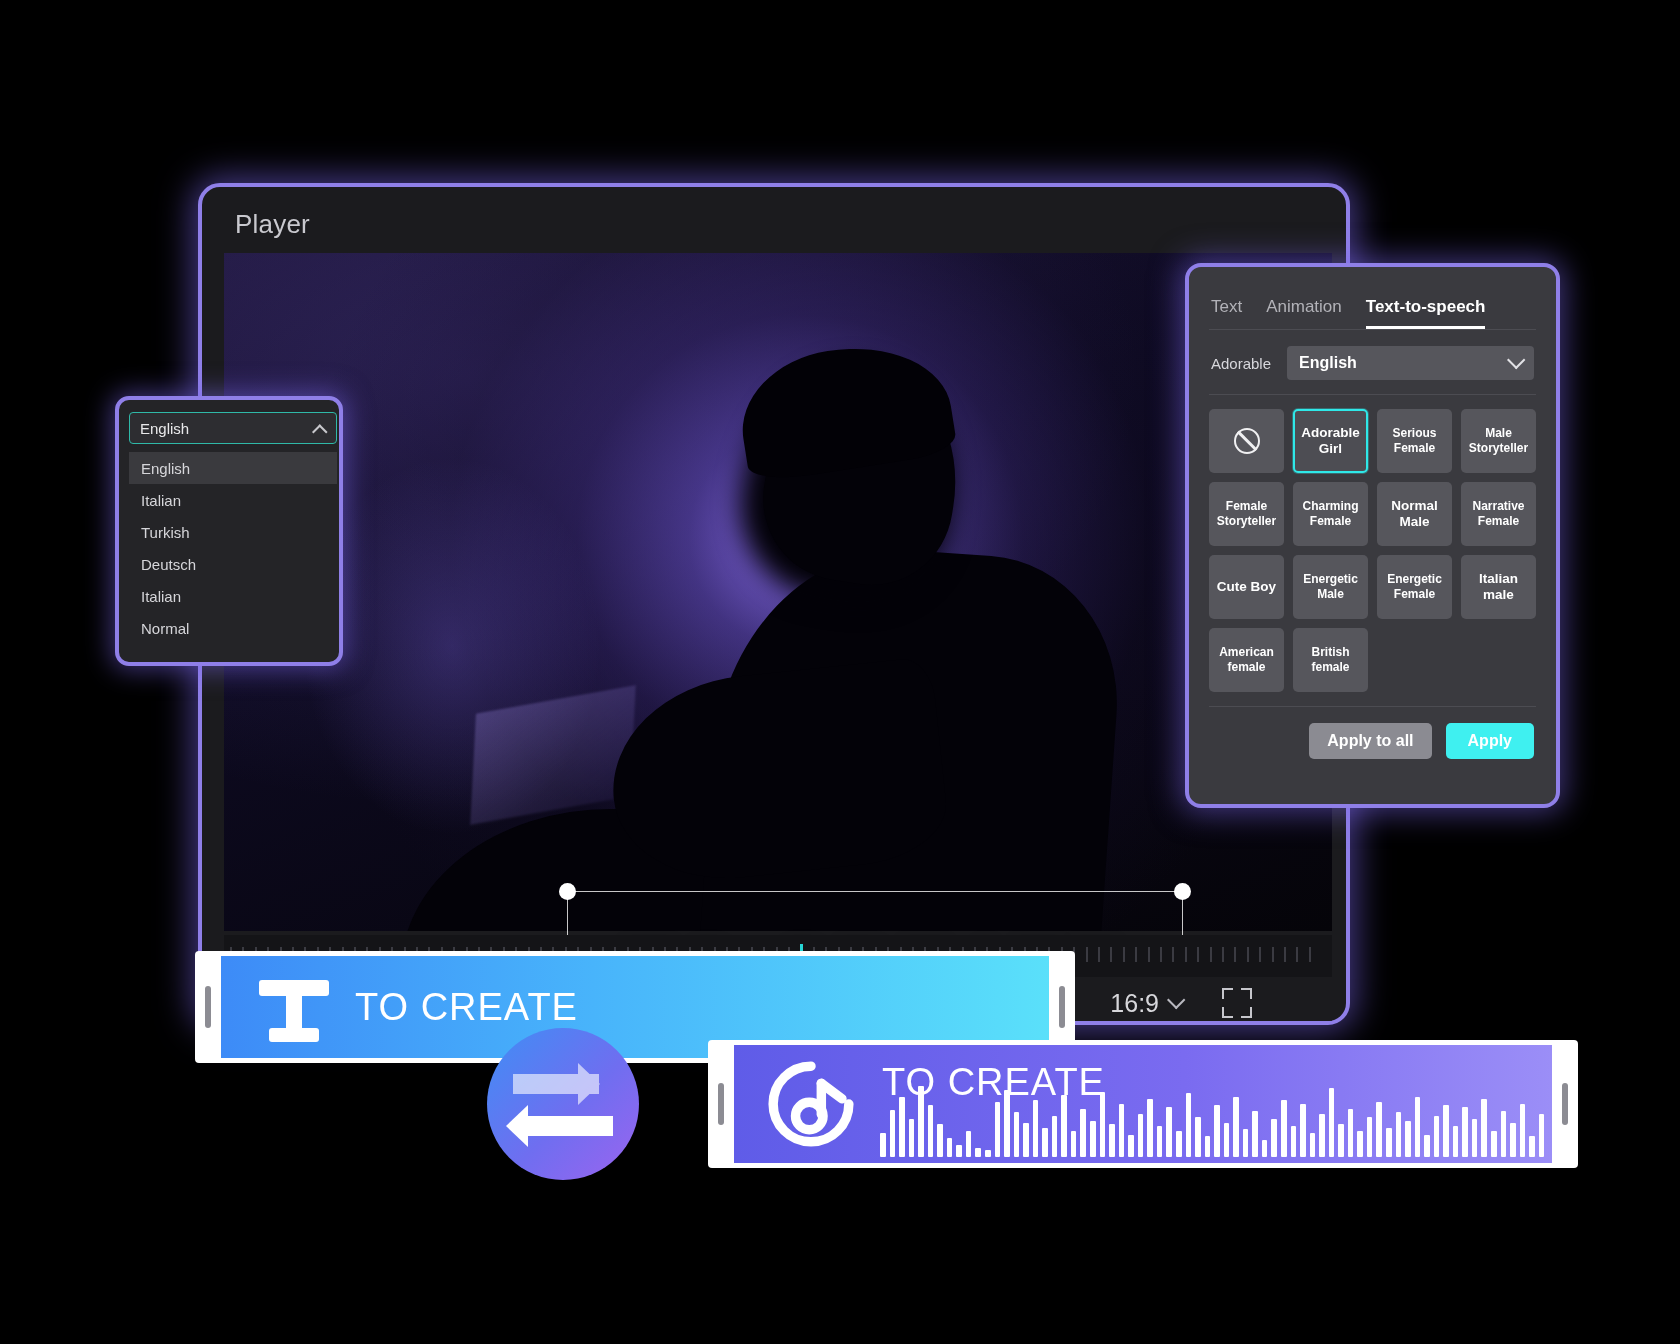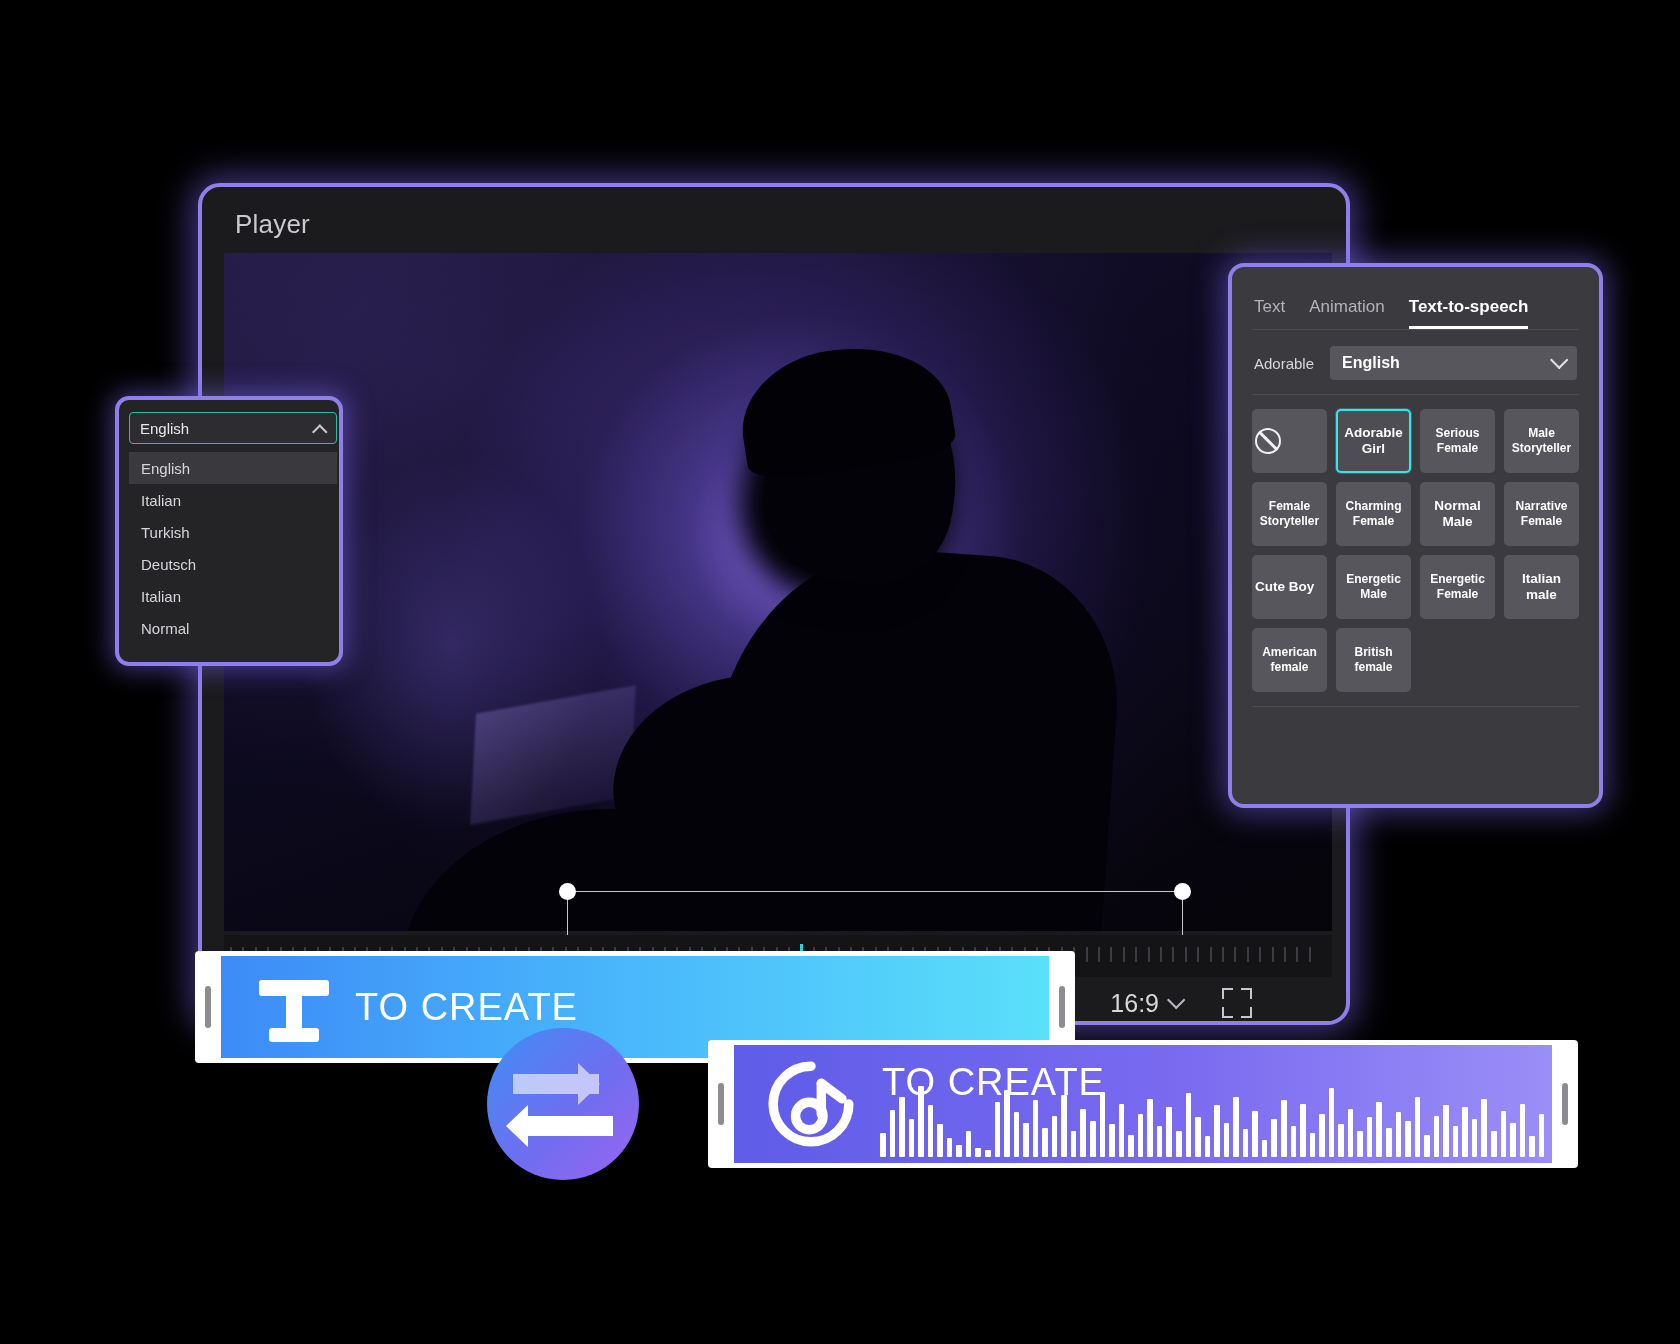--- a/index.html
+++ b/index.html
@@ -164,21 +164,21 @@
   }
   .lang-list { position: absolute; left: 10px; top: 52px; width: 208px; }
   .lang-item {
     height: 32px; display: flex; align-items: center;
     padding-left: 12px; color: #d6d6da; font-size: 15px;
   }
   .lang-item.sel { background: #3a3a3e; }
 
   
   .tts-panel {
-    position: absolute; left: 1228px; top: 263px;
+    position: absolute; left: 1185px; top: 263px;
     width: 375px; height: 545px;
     background: #3a3a3f;
     border: 4px solid #8f7fe8;
     border-radius: 16px;
     box-shadow: 0 0 30px 5px rgba(123,104,238,.5);
     overflow: hidden;
   }
   .tts-tabs {
     display: flex; align-items: flex-end; gap: 24px;
     padding: 22px 22px 0 22px; height: 62px;
@@ -199,21 +199,21 @@
     display: flex; align-items: center; padding: 0 12px;
     color: #fff; font-size: 16px; font-weight: 700;
   }
   .tts-lang-select .chev-d { margin-left: auto; border-color: #e2e2e6; }
   .voice-grid {
     display: grid; grid-template-columns: repeat(4, 1fr);
     gap: 9px; padding: 14px 20px 0 20px;
   }
   .voice-cell {
     height: 64px; background: #56565c; border-radius: 5px;
-    display: flex; align-items: center; justify-content: flex-start;
+    display: flex; align-items: center; justify-content: center;
     text-align: center; color: #fff; font-weight: 700;
     font-size: 13.5px; line-height: 1.22; padding: 3px;
   }
   .voice-cell.small { font-size: 12px; }
   .voice-cell.selected {
     background: #4d4d53;
     border: 2.4px solid #2fe8e8;
     box-shadow: 0 0 0 1px rgba(47,232,232,.3);
   }
   .no-voice-ico {
@@ -530,20 +530,24 @@
         </div>
         <div class="voice-cell small">
           <span>American female</span>
         </div>
         <div class="voice-cell small">
           <span>British female</span>
         </div>
       </div>
 
     <div class="tts-foot-divider"></div>
+    <div class="tts-actions">
+      <button class="btn-ghost">Apply to all</button>
+      <button class="btn-primary">Apply</button>
+    </div>
   </div>
 
   <div class="clip-text">
     <div class="body">
       <div class="t-icon">
           <i></i>
         </div>
       <div class="clip-label">TO CREATE</div>
     </div>
     <div class="clip-handle l"></div>

